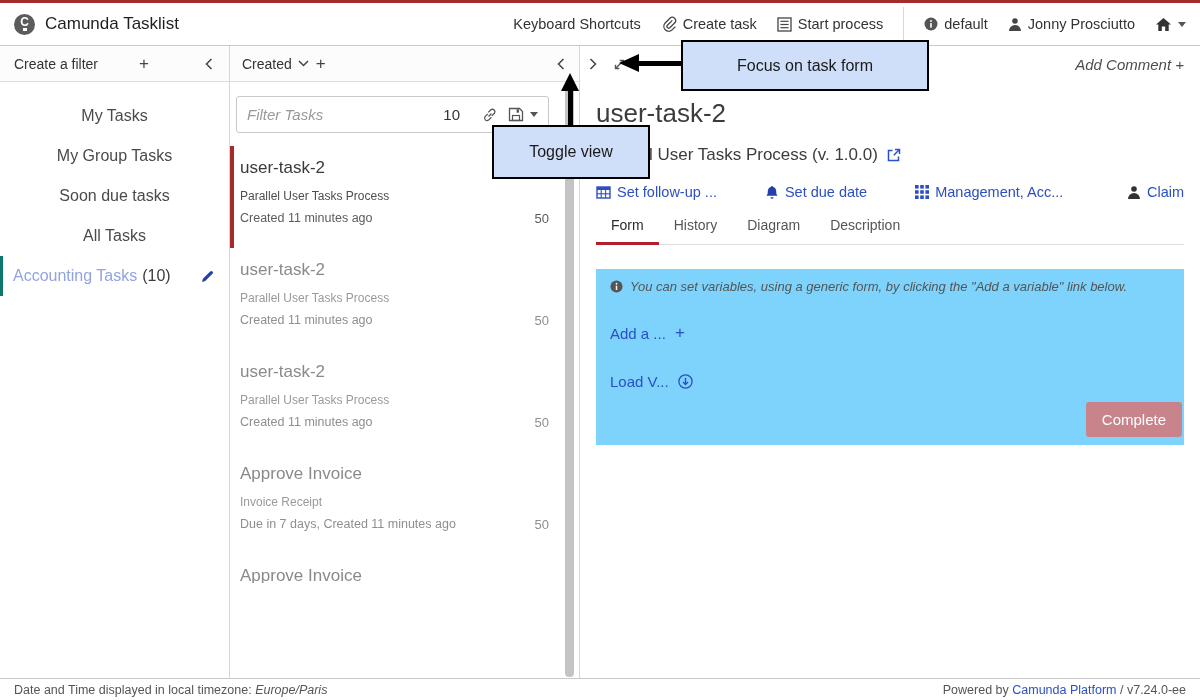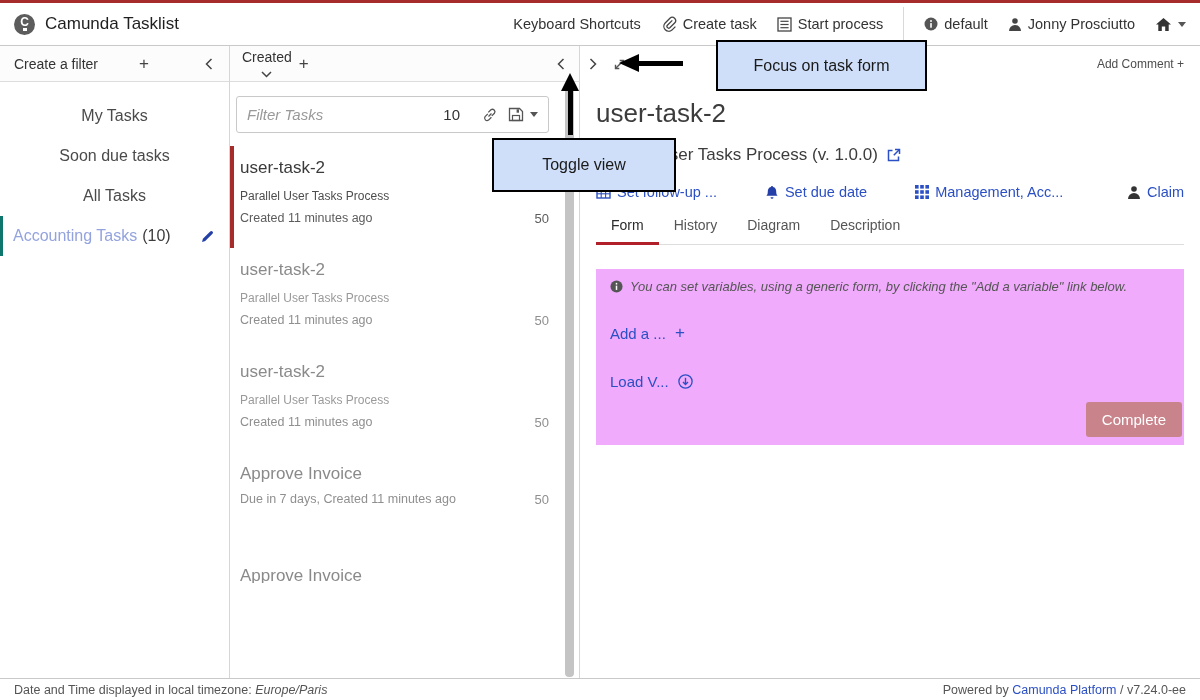--- a/index.html
+++ b/index.html
@@ -33,21 +33,21 @@
   .collapse { margin-left:auto; cursor:pointer; display:flex; align-items:center; }
   .filters { padding-top:14px; }
   .filter-item { height:40px; display:flex; align-items:center; padding-left:14px; padding-right:14px;
                  font-size:16px; color:#4a4a4a; cursor:pointer;justify-content:center; }
   .filter-item.selected { border-left:3px solid #0f766e; padding-left:10px; color:#93a3de; }
   .filter-item.selected .count { color:#3c3c3c; margin-left:5px; }
   .filter-item .edit { margin-left:auto; cursor:pointer; display:flex; }
 
   .middle { position:absolute; left:230px; top:0; width:350px; height:632px; border-right:1px solid #d6d6d6; background:#fff; }
   .middle .col-header { border-bottom:1px solid #ddd; padding:0 12px; }
-  .sort { display:flex; align-items:center; gap:6px; cursor:pointer;flex-direction:column; }
+  .sort { display:flex; align-items:center; gap:6px; cursor:pointer; }
   .searchbox { margin:14px 30px 0 6px; height:37px; border:1px solid #c9c9c9; border-radius:3px;
                display:flex; align-items:center; padding:0 10px; background:#fff; }
   .searchbox input { border:none; outline:none; flex:1; font-size:15px; font-style:italic; color:#6d28d9;
                      font-family:"Liberation Sans", sans-serif; background:transparent; min-width:0; }
   .searchbox input::placeholder { color:#999; font-style:italic; }
   .sb-count { font-size:15px; color:#333; margin-right:12px; }
   .sb-icon { display:flex; align-items:center; cursor:pointer; margin-left:10px; }
   .tasklist { margin-top:13px; height:437px; overflow:hidden; }
   .task { height:102px; padding:12px 30px 0 10px; cursor:pointer; position:relative; }
   .task.selected { border-left:4px solid #a62b2b; padding-left:6px; }
@@ -56,52 +56,52 @@
   .task .t-proc { font-size:12px; color:#9a9a9a; margin-top:11px; }
   .task.selected .t-proc { color:#4d4d4d; }
   .task .t-meta-row { display:flex; margin-top:8px; font-size:12.5px; color:#8f8f8f; }
   .task.selected .t-meta-row { color:#5c5c5c; }
   .task .t-prio { margin-left:auto; font-size:13px; }
   .scrollbar { position:absolute; right:5px; top:42px; width:9px; height:589px; background:#c4c4c4; border-radius:4px; }
 
   .detail { position:absolute; left:581px; top:0; width:619px; height:632px; background:#fff; }
   .detail .col-header { background:#fff; padding:0 16px 0 6px; }
   .dh-icons { display:flex; align-items:center; gap:12px; color:#555; }
-  .add-comment { margin-left:auto; font-size:12px; color:#4d4d4d; cursor:pointer; white-space:nowrap; }
+  .add-comment { margin-left:auto; font-size:15px; color:#4d4d4d; cursor:pointer; white-space:nowrap;font-style:italic; }
   .d-content { padding:0 16px 0 15px; }
   .d-title { font-size:26px; color:#3c3c3c; margin-top:16px; font-weight:normal; }
   .d-proc { margin-top:16px; font-size:17px; color:#3c3c3c; display:flex; align-items:center; gap:8px; }
   .d-actions { margin-top:19px; display:flex; align-items:center; font-size:14.5px; }
   .action { display:flex; align-items:center; gap:6px; color:#2b4fc4; cursor:pointer; white-space:nowrap; }
   .action + .action { margin-left:48px; }
   .action.right { margin-left:auto; }
   .tabs { margin-top:17px; display:flex; border-bottom:1px solid #ddd; }
   .tab { padding:0 15px 9px 15px; font-size:14px; color:#555; cursor:pointer; }
   .tab.active { color:#2b2b2b; border-bottom:3px solid #b11f2b; margin-bottom:-1px; }
-  .form-panel { margin-top:24px; background:#f0abfc; height:176px; position:relative; padding:10px 14px; }
+  .form-panel { margin-top:24px; background:#7dd3fc; height:176px; position:relative; padding:10px 14px; }
   .form-info { display:flex; align-items:flex-start; gap:7px; font-size:13px; color:#555; font-style:italic; }
   .form-link { display:flex; align-items:center; gap:9px; font-size:15px; color:#2b4fc4; cursor:pointer; width:fit-content; }
   .form-link.add { margin-top:29px; }
   .form-link.load { margin-top:30px; }
   .btn-complete { position:absolute; right:2px; bottom:8px; background:#c8838b; color:#fff;
                   border:none; border-radius:3px; font-size:15px; padding:9px 16px;
                   font-family:"Liberation Sans", sans-serif; cursor:pointer; }
 
   
   .footer { position:absolute; left:0; top:678px; width:1200px; height:22px; border-top:1px solid #c9c9c9;
             background:#fff; display:flex; align-items:center; padding:0 14px; font-size:12.5px; color:#555; }
   .footer .right { margin-left:auto; }
   .footer .tz { font-style:italic; }
   .footer .plat { color:#2b4fc4; cursor:pointer; }
 
   
   .anno { position:absolute; background:#cfdff9; border:2px solid #000; display:flex;
           align-items:center; justify-content:center; font-size:16px; color:#1a1a1a; z-index:60; }
-  .anno-focus { left:716px; top:40px; width:211px; height:51px;text-align:right; }
-  .anno-toggle { left:492px; top:138px; width:184px; height:54px; }
+  .anno-focus { left:681px; top:40px; width:248px; height:51px;text-align:right; }
+  .anno-toggle { left:492px; top:125px; width:158px; height:54px; }
   .arr-shaft-h { position:absolute; left:638px; top:61px; width:45px; height:5px; background:#000; z-index:59; }
   .arr-head-left { position:absolute; left:619px; top:54px; width:0; height:0; z-index:59;
                    border-top:9px solid transparent; border-bottom:9px solid transparent; border-right:20px solid #000; }
   .arr-shaft-v { position:absolute; left:568px; top:89px; width:5px; height:46px; background:#000; z-index:59; }
   .arr-head-up { position:absolute; left:561px; top:73px; width:0; height:0; z-index:59;
                  border-left:9px solid transparent; border-right:9px solid transparent; border-bottom:18px solid #000; }
 
   svg { display:block; }
 </style>
 </head>
@@ -180,20 +180,23 @@
         <span class="plus-glyph">+</span>
         <span class="collapse">
           <svg width="12" height="14" viewBox="0 0 12 14">
               <path d="M8.5 2 L3.5 7 L8.5 12" fill="none" stroke="#444" stroke-width="1.5"></path>
             </svg>
         </span>
       </div>
       <div class="filters">
         <div class="filter-item">
           <span>My Tasks</span>
+        </div>
+        <div class="filter-item">
+          <span>My Group Tasks</span>
         </div>
         <div class="filter-item">
           <span>Soon due tasks</span>
         </div>
         <div class="filter-item">
           <span>All Tasks</span>
         </div>
         <div class="filter-item selected">
           <span>Accounting Tasks</span>
           <span class="count">(10)</span>
@@ -260,20 +263,21 @@
         <div class="task">
           <div class="t-name">user-task-2</div>
           <div class="t-proc">Parallel User Tasks Process</div>
           <div class="t-meta-row">
               <span>Created 11 minutes ago</span>
             <span class="t-prio">50</span>
             </div>
         </div>
         <div class="task">
           <div class="t-name">Approve Invoice</div>
+          <div class="t-proc">Invoice Receipt</div>
           <div class="t-meta-row">
               <span>Due in 7 days, Created 11 minutes ago</span>
             <span class="t-prio">50</span>
             </div>
         </div>
         <div class="task">
           <div class="t-name">Approve Invoice</div>
 
         </div>
 

